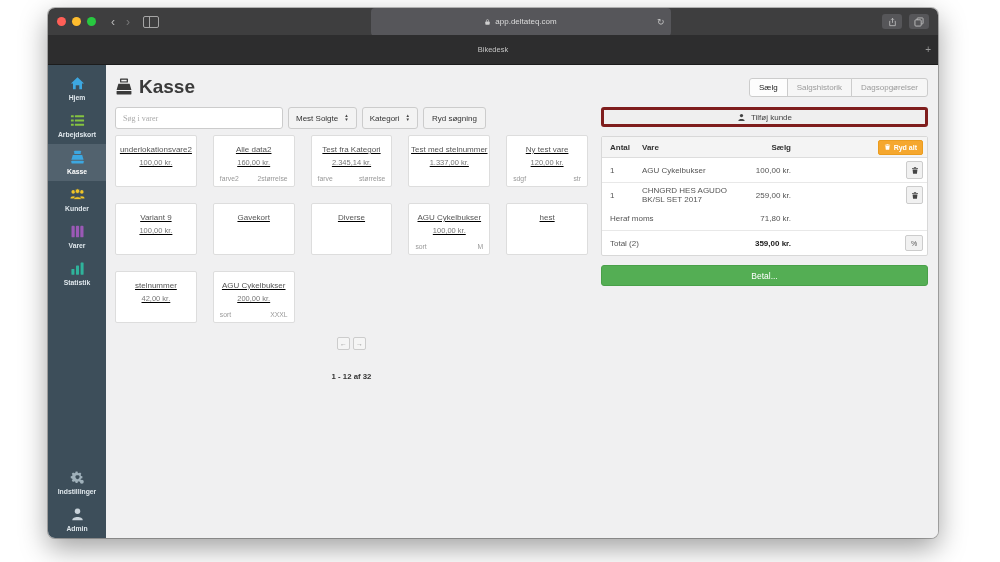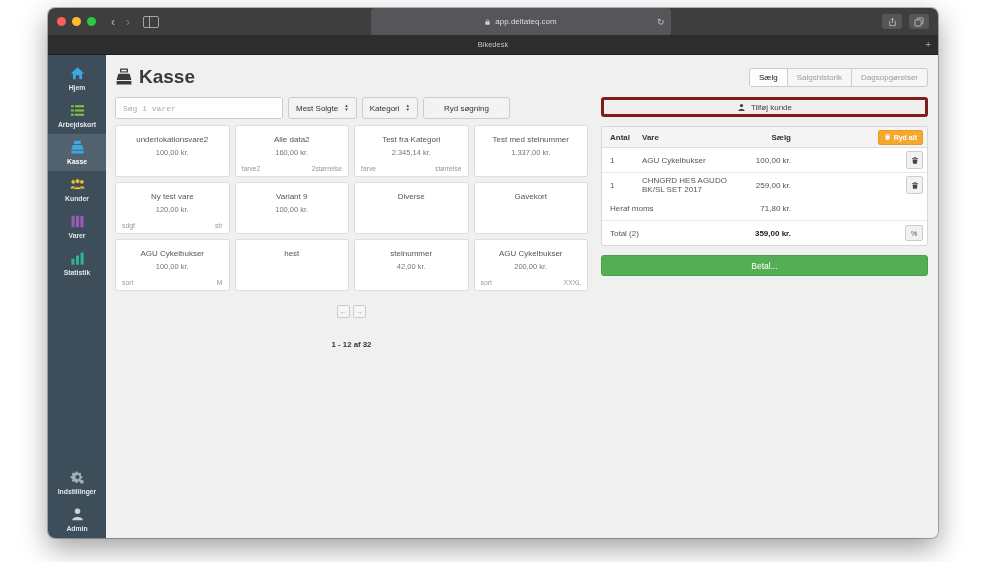--- a/index.html
+++ b/index.html
@@ -16,21 +16,21 @@
   .nav-btn { color:#b9b9b9; font-size:12px; line-height:1; cursor:pointer; padding:0 2px; }
   .nav-btn.dim { color:#777; }
   .sidebar-toggle { width:16px; height:12px; border:1px solid #a5a5a5; border-radius:2px; position:relative; cursor:pointer; margin-left:4px; }
   .sidebar-toggle::before { content:""; position:absolute; left:5px; top:0; bottom:0; width:1px; background:#a5a5a5; }
   .urlbar { flex:1; display:flex; justify-content:center; }
   .url-pill { width:300px; height:28px; background:#56565a; border-radius:4px; color:#dcdcdc; font-size:8px;
               display:flex; align-items:center; justify-content:center; gap:4px; position:relative; cursor:text; }
   .url-pill .reload { position:absolute; right:6px; font-size:9px; color:#c2c2c2; cursor:pointer; }
   .icon svg { display:block; }
   .tool-chip { width:20px; height:15px; background:#565659; border-radius:3px; display:flex; align-items:center; justify-content:center; color:#c4c4c4; cursor:pointer; }
-  .tabbar { height:20px; background:#2d2d2e; border-bottom:1px solid #1c1c1c; display:flex; align-items:center; justify-content:center;
+  .tabbar { height:30px; background:#2d2d2e; border-bottom:1px solid #1c1c1c; display:flex; align-items:center; justify-content:center;
             color:#c3c3c3; font-size:7.5px; position:relative; flex:none; }
   .tab-plus { position:absolute; right:7px; color:#9a9a9a; font-size:10px; cursor:pointer; }
 
   
   .app { flex:1; display:flex; min-height:0; background:#f0f0f1; }
 
   .side { width:58px; background:#3d4e5a; display:flex; flex-direction:column; padding-top:5px; flex:none; }
   .side-item { display:flex; flex-direction:column; align-items:center; gap:3px; padding:6px 2px 6px; cursor:pointer;
                color:#dfe7ec; font-size:6.8px; font-weight:bold; text-align:center; }
   .side-item.active { background:#52626e; color:#fff; }
@@ -44,29 +44,29 @@
   .view-group { display:flex; margin-top:2px; }
   .view-btn { font-size:8px; color:#9a9a9a; background:#f6f6f6; border:1px solid #ccc; padding:4px 9px; margin-left:-1px; cursor:pointer; }
   .view-btn:first-child { border-radius:3px 0 0 3px; }
   .view-btn:last-child { border-radius:0 3px 3px 0; }
   .view-btn.active { color:#222; font-weight:normal; background:#fdfdfd; }
 
   .content-row { display:flex; }
   .products-col { width:473px; flex:none; margin-right:13px; }
   .filter-row { display:flex; gap:5px; margin-bottom:6px; }
   .search-input { width:168px; height:22px; border:1px solid #ccc; border-radius:3px; background:#fff; font-size:8px; padding:0 7px;
-                  color:#333; font-family:Liberation Mono, monospace; }
+                  color:#333; font-family:Liberation Serif, serif; }
   .search-input::placeholder { color:#aaa; }
   .select { height:22px; background:#f3f3f3; border:1px solid #ccc; border-radius:3px; font-size:8px; color:#333;
             display:flex; align-items:center; gap:6px; padding:0 7px; cursor:pointer; }
   .updown { display:flex; flex-direction:column; font-size:4.5px; line-height:4.5px; color:#444; }
   .clear-btn { height:22px; background:#f3f3f3; border:1px solid #ccc; border-radius:3px; font-size:8px; color:#333;
-               padding:0 20px; cursor:pointer; font-family:"Liberation Sans",sans-serif; }
-
-  .grid { display:grid; grid-template-columns:repeat(4,1fr); gap:5px; }
+               padding:0 8px; cursor:pointer; font-family:"Liberation Sans",sans-serif; }
+
+  .grid { display:grid; grid-template-columns:repeat(5,1fr); gap:16px;text-decoration:underline; }
   .card { background:#fff; border:1px solid #ddd; border-radius:2px; height:52px; position:relative; padding-top:9px;
           text-align:center; cursor:pointer; }
   .card-name { font-size:8px; color:#555; }
   .card-price { font-size:7.5px; color:#777; margin-top:4px; }
   .tag { position:absolute; bottom:4px; font-size:6.8px; color:#999; }
   .tag.l { left:6px; } .tag.r { right:6px; }
 
   .pager { text-align:center; margin-top:9px; }
   .pager-btns { display:inline-flex; gap:3px; }
   .pg-btn { width:13px; height:13px; border:1px solid #ccc; background:#f5f5f5; border-radius:2px; font-size:7px; color:#999;
@@ -296,25 +296,25 @@
                 <div class="card-name">Ny test vare</div>
                 <div class="card-price">120,00 kr.</div>
                 <span class="tag l">sdgf</span>
                 <span class="tag r">str</span>
               </div>
               <div class="card">
                 <div class="card-name">Variant 9</div>
                 <div class="card-price">100,00 kr.</div>
               </div>
               <div class="card">
+                <div class="card-name">Gavekort</div>
+                <div class="card-price"></div>
+              </div>
+              <div class="card">
                 <div class="card-name">Diverse</div>
-                <div class="card-price"></div>
-              </div>
-              <div class="card">
-                <div class="card-name">Gavekort</div>
                 <div class="card-price"></div>
               </div>
               <div class="card">
                 <div class="card-name">AGU Cykelbukser</div>
                 <div class="card-price">100,00 kr.</div>
                 <span class="tag l">sort</span>
                 <span class="tag r">M</span>
               </div>
               <div class="card">
                 <div class="card-name">hest</div>

